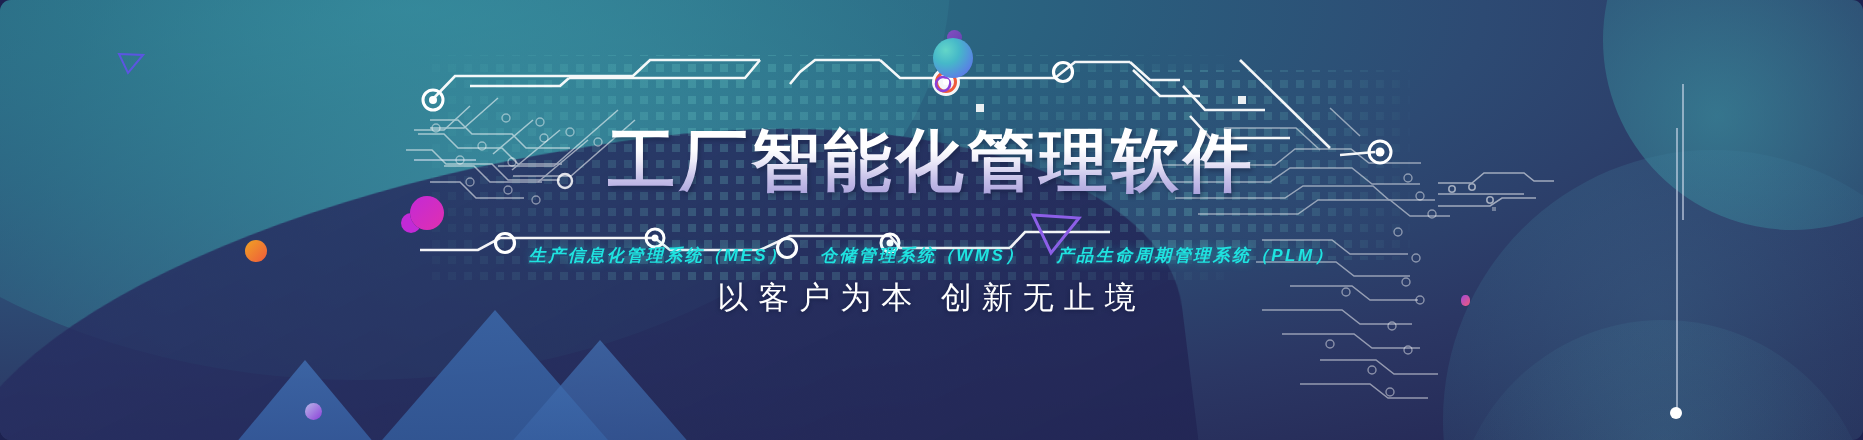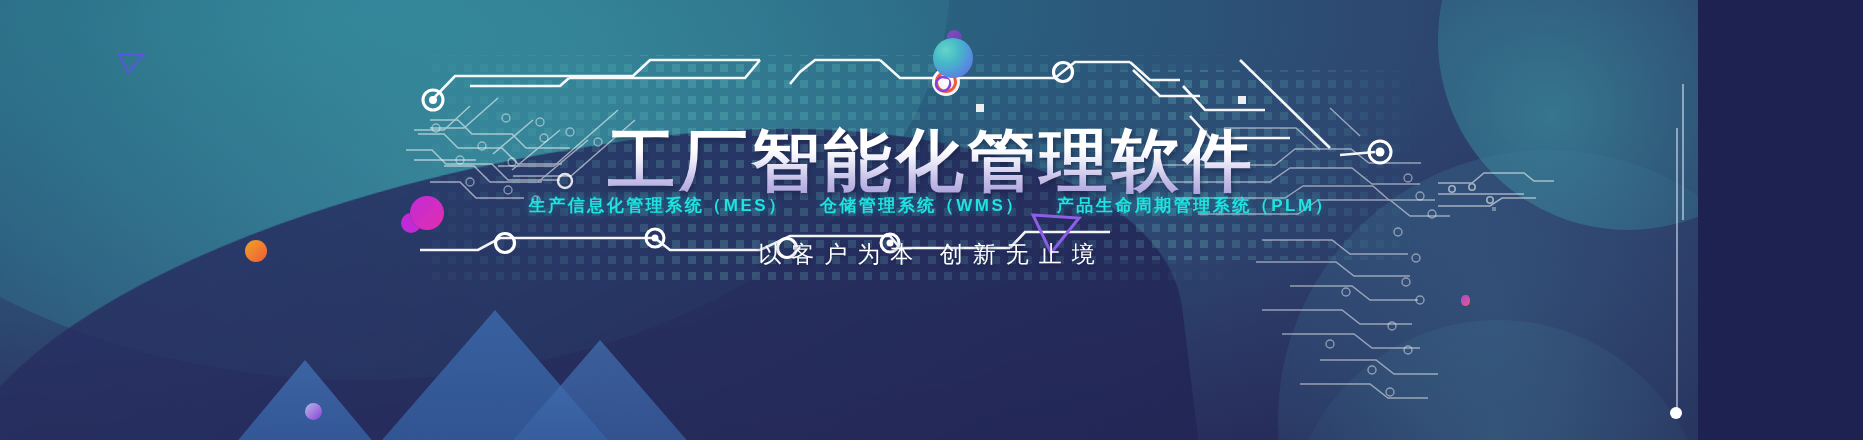--- a/index.html
+++ b/index.html
@@ -1,24 +1,25 @@
 <!DOCTYPE html>
 <html><head>
 <meta charset="utf-8">
 <style>
   * { margin:0; padding:0; box-sizing:border-box; }
   html,body { background:#1d2250; }
   body { font-family:"Liberation Sans", sans-serif; }
 
   #banner{
     position:relative;
-    width:1698px; height:440px;
+    width:1863px; height:440px;
     overflow:hidden;
     background:
       radial-gradient(120% 150% at 22% 2%, #2f8496 0%, #2a6f86 16%, #2a5f7e 30%, #2d4a73 48%, #2b3764 66%, #262a57 82%, #23244f 100%);
+    border-radius: 11px;
   }
 
   
   .wave{ position:absolute; pointer-events:none; }
 
   .wave-dark{
     left:-60px; top:150px; width:1250px; height:520px;
     background:linear-gradient(160deg, rgba(40,48,100,.82), rgba(33,36,82,.92));
     border-radius:60% 40% 0 0 / 55% 45% 0 0;
     transform:rotate(-7deg);
@@ -124,32 +125,34 @@
     background:linear-gradient(180deg,#ffffff 0%,#ffffff 34%,#eceaf8 52%,#c9c3ea 76%,#ada4dd 100%);
     -webkit-background-clip:text;
     background-clip:text;
     color:transparent;
     -webkit-text-fill-color:transparent;
     text-shadow:none;
     filter:drop-shadow(2px 3px 2px rgba(20,28,60,.45));
     white-space:nowrap;
   }
   .subtitle-row{
+    margin-top:50px;
     display:flex; align-items:center; gap:32px;
     color:#1fe3e0;
     font-size:17px;
     font-weight:bold;
     letter-spacing:2.5px;
     white-space:nowrap;
     text-shadow:0 0 10px rgba(30,220,220,.45);
+    font-style:italic;
   }
   .tagline{
-    margin-top:22px;
+    margin-top:10px;
     color:#ffffff;
-    font-size:23px;
+    font-size:31px;
     letter-spacing:10px;
     white-space:nowrap;
     text-shadow:0 1px 4px rgba(12,18,48,.6);
   }
 </style>
 </head>
 <body>
 
 <div id="banner">
 

